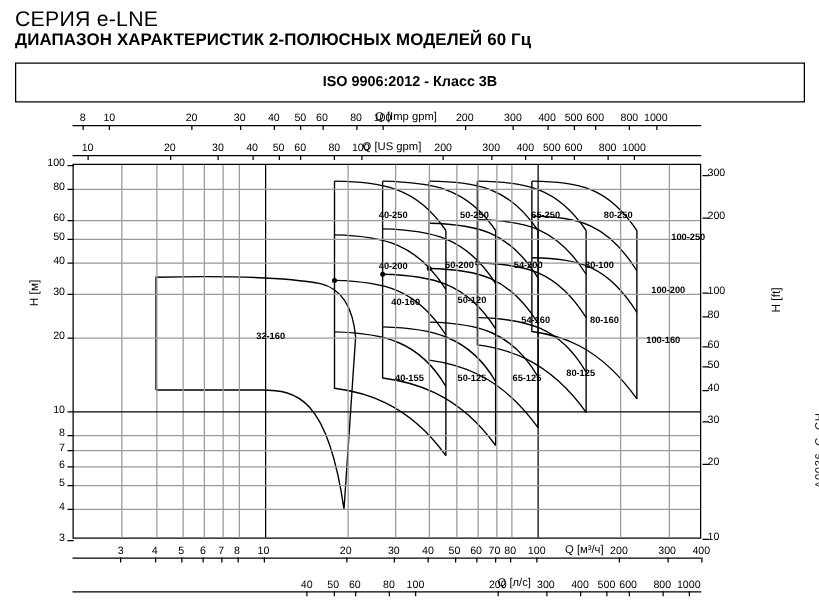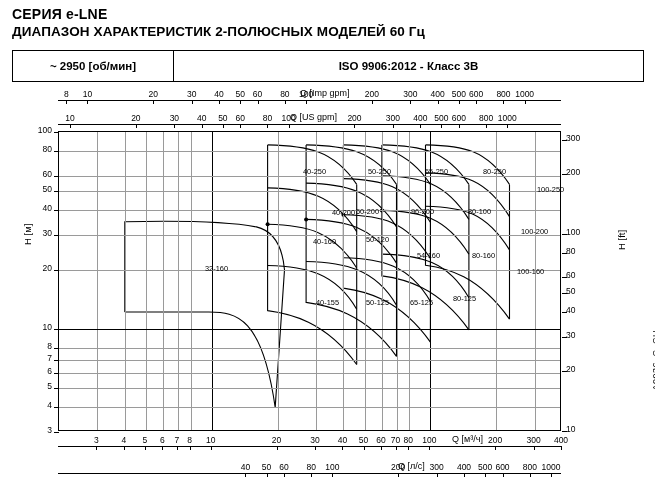--- a/index.html
+++ b/index.html
@@ -1,19 +1,19 @@
 <!DOCTYPE html>
 <html><head>
 <meta charset="utf-8">
 <style>
   html,body{margin:0;padding:0;background:#fff;}
   body{width:655px;height:493px;font-family:"Liberation Sans",sans-serif;color:#000;position:relative;overflow:hidden;}
   .wrap{position:absolute;left:0;top:0;width:655px;height:493px;}
 
-  .title1{position:absolute;left:12px;top:6px;font-size:14px;font-weight:bold;letter-spacing:.2px;}
+  .title1{position:absolute;left:12px;top:6px;font-size:17px;font-weight:normal;letter-spacing:.2px;}
   .title2{position:absolute;left:12px;top:24px;font-size:13.5px;font-weight:bold;letter-spacing:.1px;}
 
   .hdrbox{position:absolute;left:12px;top:50px;width:630px;height:30px;border:1.6px solid #000;display:flex;}
   .hdrcell{flex:1;display:flex;align-items:center;justify-content:center;font-size:11.5px;font-weight:bold;border-right:1.6px solid #000;}
   .hdrcell:last-child{border-right:none;}
   .hdrcell.c1{flex:0 0 225px;}
   .hdrcell.c2{flex:0 0 160px;}
 
   
   .plot{position:absolute;left:58px;top:131px;width:503px;height:300px;border:1.4px solid #000;box-sizing:border-box;}
@@ -28,35 +28,34 @@
   .axrow .lbl{transform:none;font-size:9px;}
 
   .ylab{position:absolute;font-size:8.5px;text-align:right;width:22px;}
   .yright{position:absolute;font-size:8.5px;width:24px;text-align:left;}
 
   .ytitleL{position:absolute;left:22px;top:245px;font-size:9.5px;transform:rotate(-90deg);transform-origin:left top;white-space:nowrap;}
   .ytitleR{position:absolute;left:616px;top:250px;font-size:9.5px;transform:rotate(-90deg);transform-origin:left top;white-space:nowrap;}
 
   .code{position:absolute;right:4px;top:330px;font-size:9px;transform:rotate(-90deg);transform-origin:right top;white-space:nowrap;letter-spacing:.5px;}
 
-  .curvelbl{position:absolute;font-size:7.4px;font-weight:normal;white-space:nowrap;}
+  .curvelbl{position:absolute;font-size:7.4px;font-weight:bold;white-space:nowrap;}
   svg.curves{position:absolute;left:0;top:0;width:503px;height:300px;overflow:visible;}
   svg.curves path,svg.curves line{fill:none;stroke:#000;stroke-width:1.1;}
   .dot{fill:#000;}
 </style>
 </head>
 <body>
 
 <div class="wrap">
 
   <div class="title1">СЕРИЯ e-LNE</div>
   <div class="title2">ДИАПАЗОН ХАРАКТЕРИСТИК 2-ПОЛЮСНЫХ МОДЕЛЕЙ 60 Гц</div>
 
   <div class="hdrbox">
-    <div class="hdrcell c2">~ 2950  [об/мин]</div>
     <div class="hdrcell c3">ISO 9906:2012 - Класс 3В</div>
   </div>
 
   <div class="axrow" id="axTop2" style="left:0;top:89px;width:655px;">
       <div style="position: absolute; left: 58px; right: 94px; top: 11px; height: 1px; background: rgb(0, 0, 0);"></div>
       <span style="left: 66.2754px; top: 0px;">8</span>
       <div style="position: absolute; left: 66.2754px; top: 11px; width: 1px; height: 4px; background: rgb(0, 0, 0);"></div>
       <span style="left: 87.4597px; top: 0px;">10</span>
       <div style="position: absolute; left: 87.4597px; top: 11px; width: 1px; height: 4px; background: rgb(0, 0, 0);"></div>
       <span style="left: 153.264px; top: 0px;">20</span>
@@ -310,29 +309,29 @@
     <div class="yright" style="left: 566px; top: 305.038px;">40</div>
     <div class="yright" style="left: 566px; top: 285.947px;">50</div>
     <div class="yright" style="left: 566px; top: 270.349px;">60</div>
     <div class="yright" style="left: 566px; top: 245.736px;">80</div>
     <div class="yright" style="left: 566px; top: 226.646px;">100</div>
     <div class="yright" style="left: 566px; top: 167.344px;">200</div>
     <div class="yright" style="left: 566px; top: 132.655px;">300</div>
     <div class="curvelbl" style="left: 205px; top: 264px;">32-160</div>
     <div class="curvelbl" style="left: 316px; top: 298px;">40-155</div>
     <div class="curvelbl" style="left: 313px; top: 237px;">40-160</div>
-    <div class="curvelbl" style="left: 303px; top: 208px; margin-left: 29px;">40-200</div>
+    <div class="curvelbl" style="left: 303px; top: 208px;">40-200</div>
     <div class="curvelbl" style="left: 303px; top: 167px;">40-250</div>
     <div class="curvelbl" style="left: 366px; top: 298px;">50-125</div>
     <div class="curvelbl" style="left: 366px; top: 235px;">50-120</div>
     <div class="curvelbl" style="left: 356px; top: 207px;">50-200</div>
     <div class="curvelbl" style="left: 368px; top: 167px;">50-250</div>
     <div class="curvelbl" style="left: 410px; top: 298px;">65-125</div>
     <div class="curvelbl" style="left: 417px; top: 251px;">54-160</div>
-    <div class="curvelbl" style="left: 411px; top: 207px;">96-200</div>
+    <div class="curvelbl" style="left: 411px; top: 207px;">54-200</div>
     <div class="curvelbl" style="left: 425px; top: 167px;">65-250</div>
     <div class="curvelbl" style="left: 453px; top: 294px;">80-125</div>
     <div class="curvelbl" style="left: 472px; top: 251px;">80-160</div>
     <div class="curvelbl" style="left: 468px; top: 207px;">80-100</div>
     <div class="curvelbl" style="left: 483px; top: 167px;">80-250</div>
     <div class="curvelbl" style="left: 517px; top: 267px;">100-160</div>
     <div class="curvelbl" style="left: 521px; top: 227px;">100-200</div>
     <div class="curvelbl" style="left: 537px; top: 185px;">100-250</div>
   </div>
 

